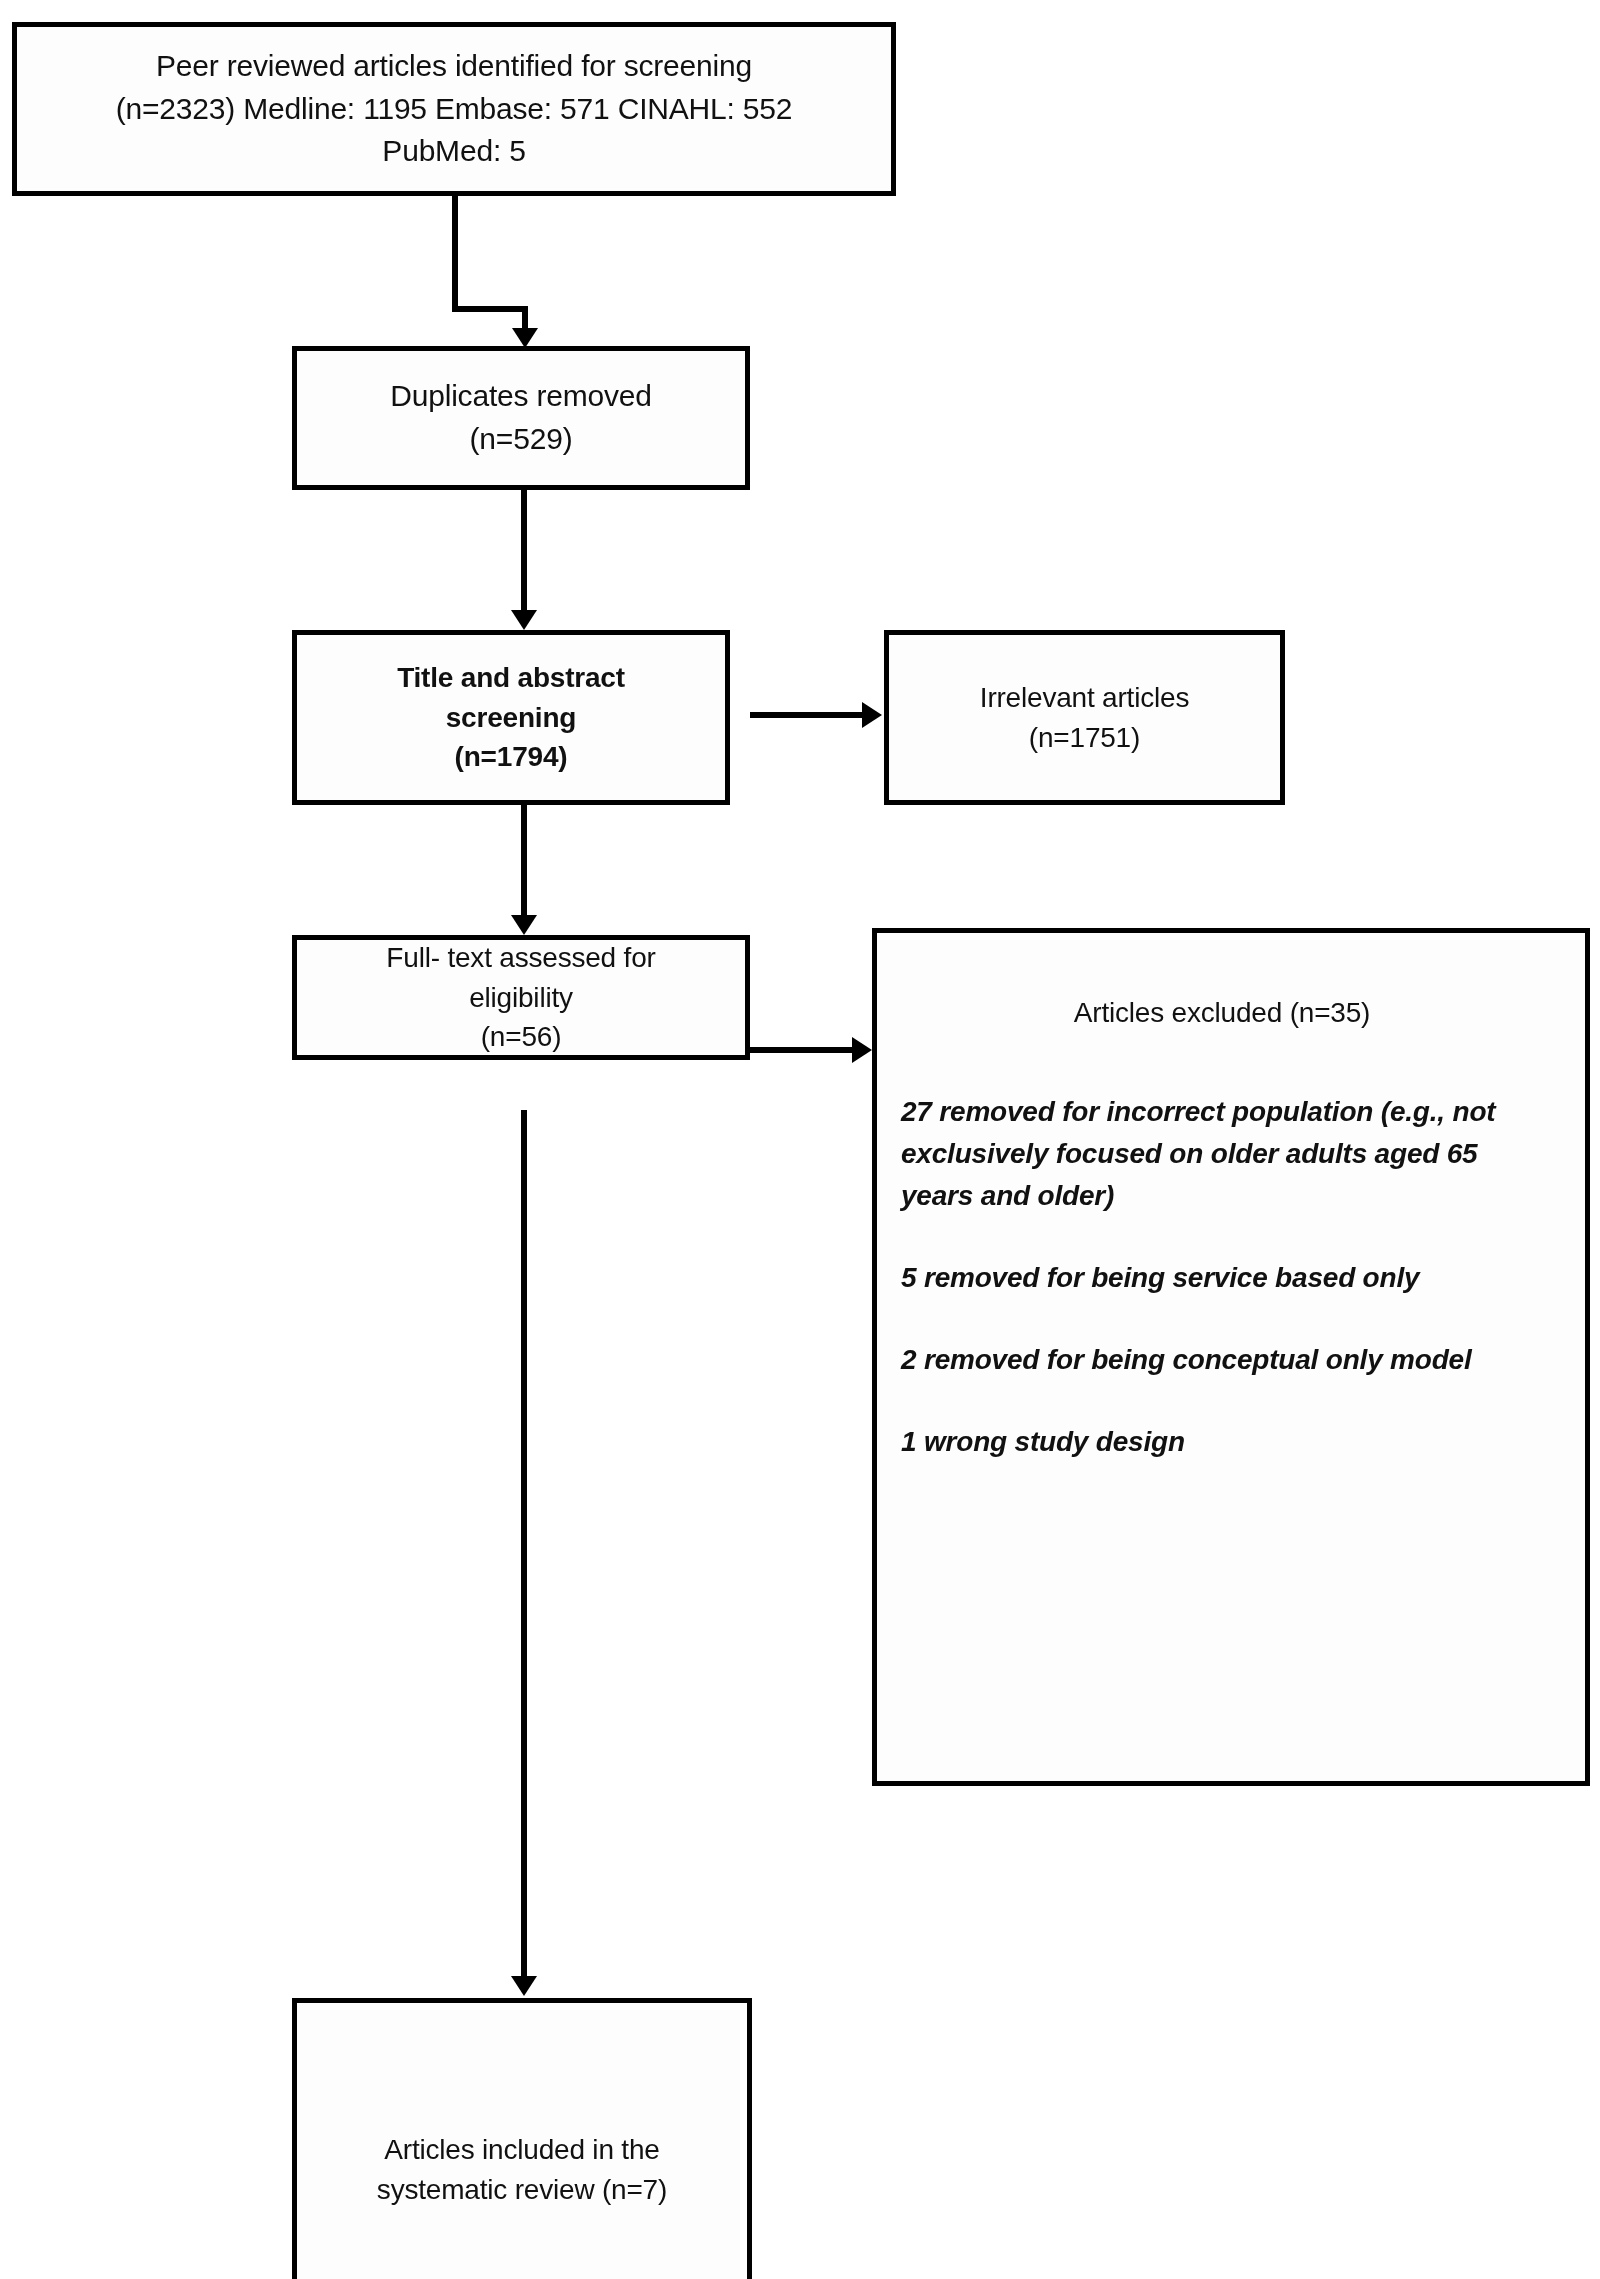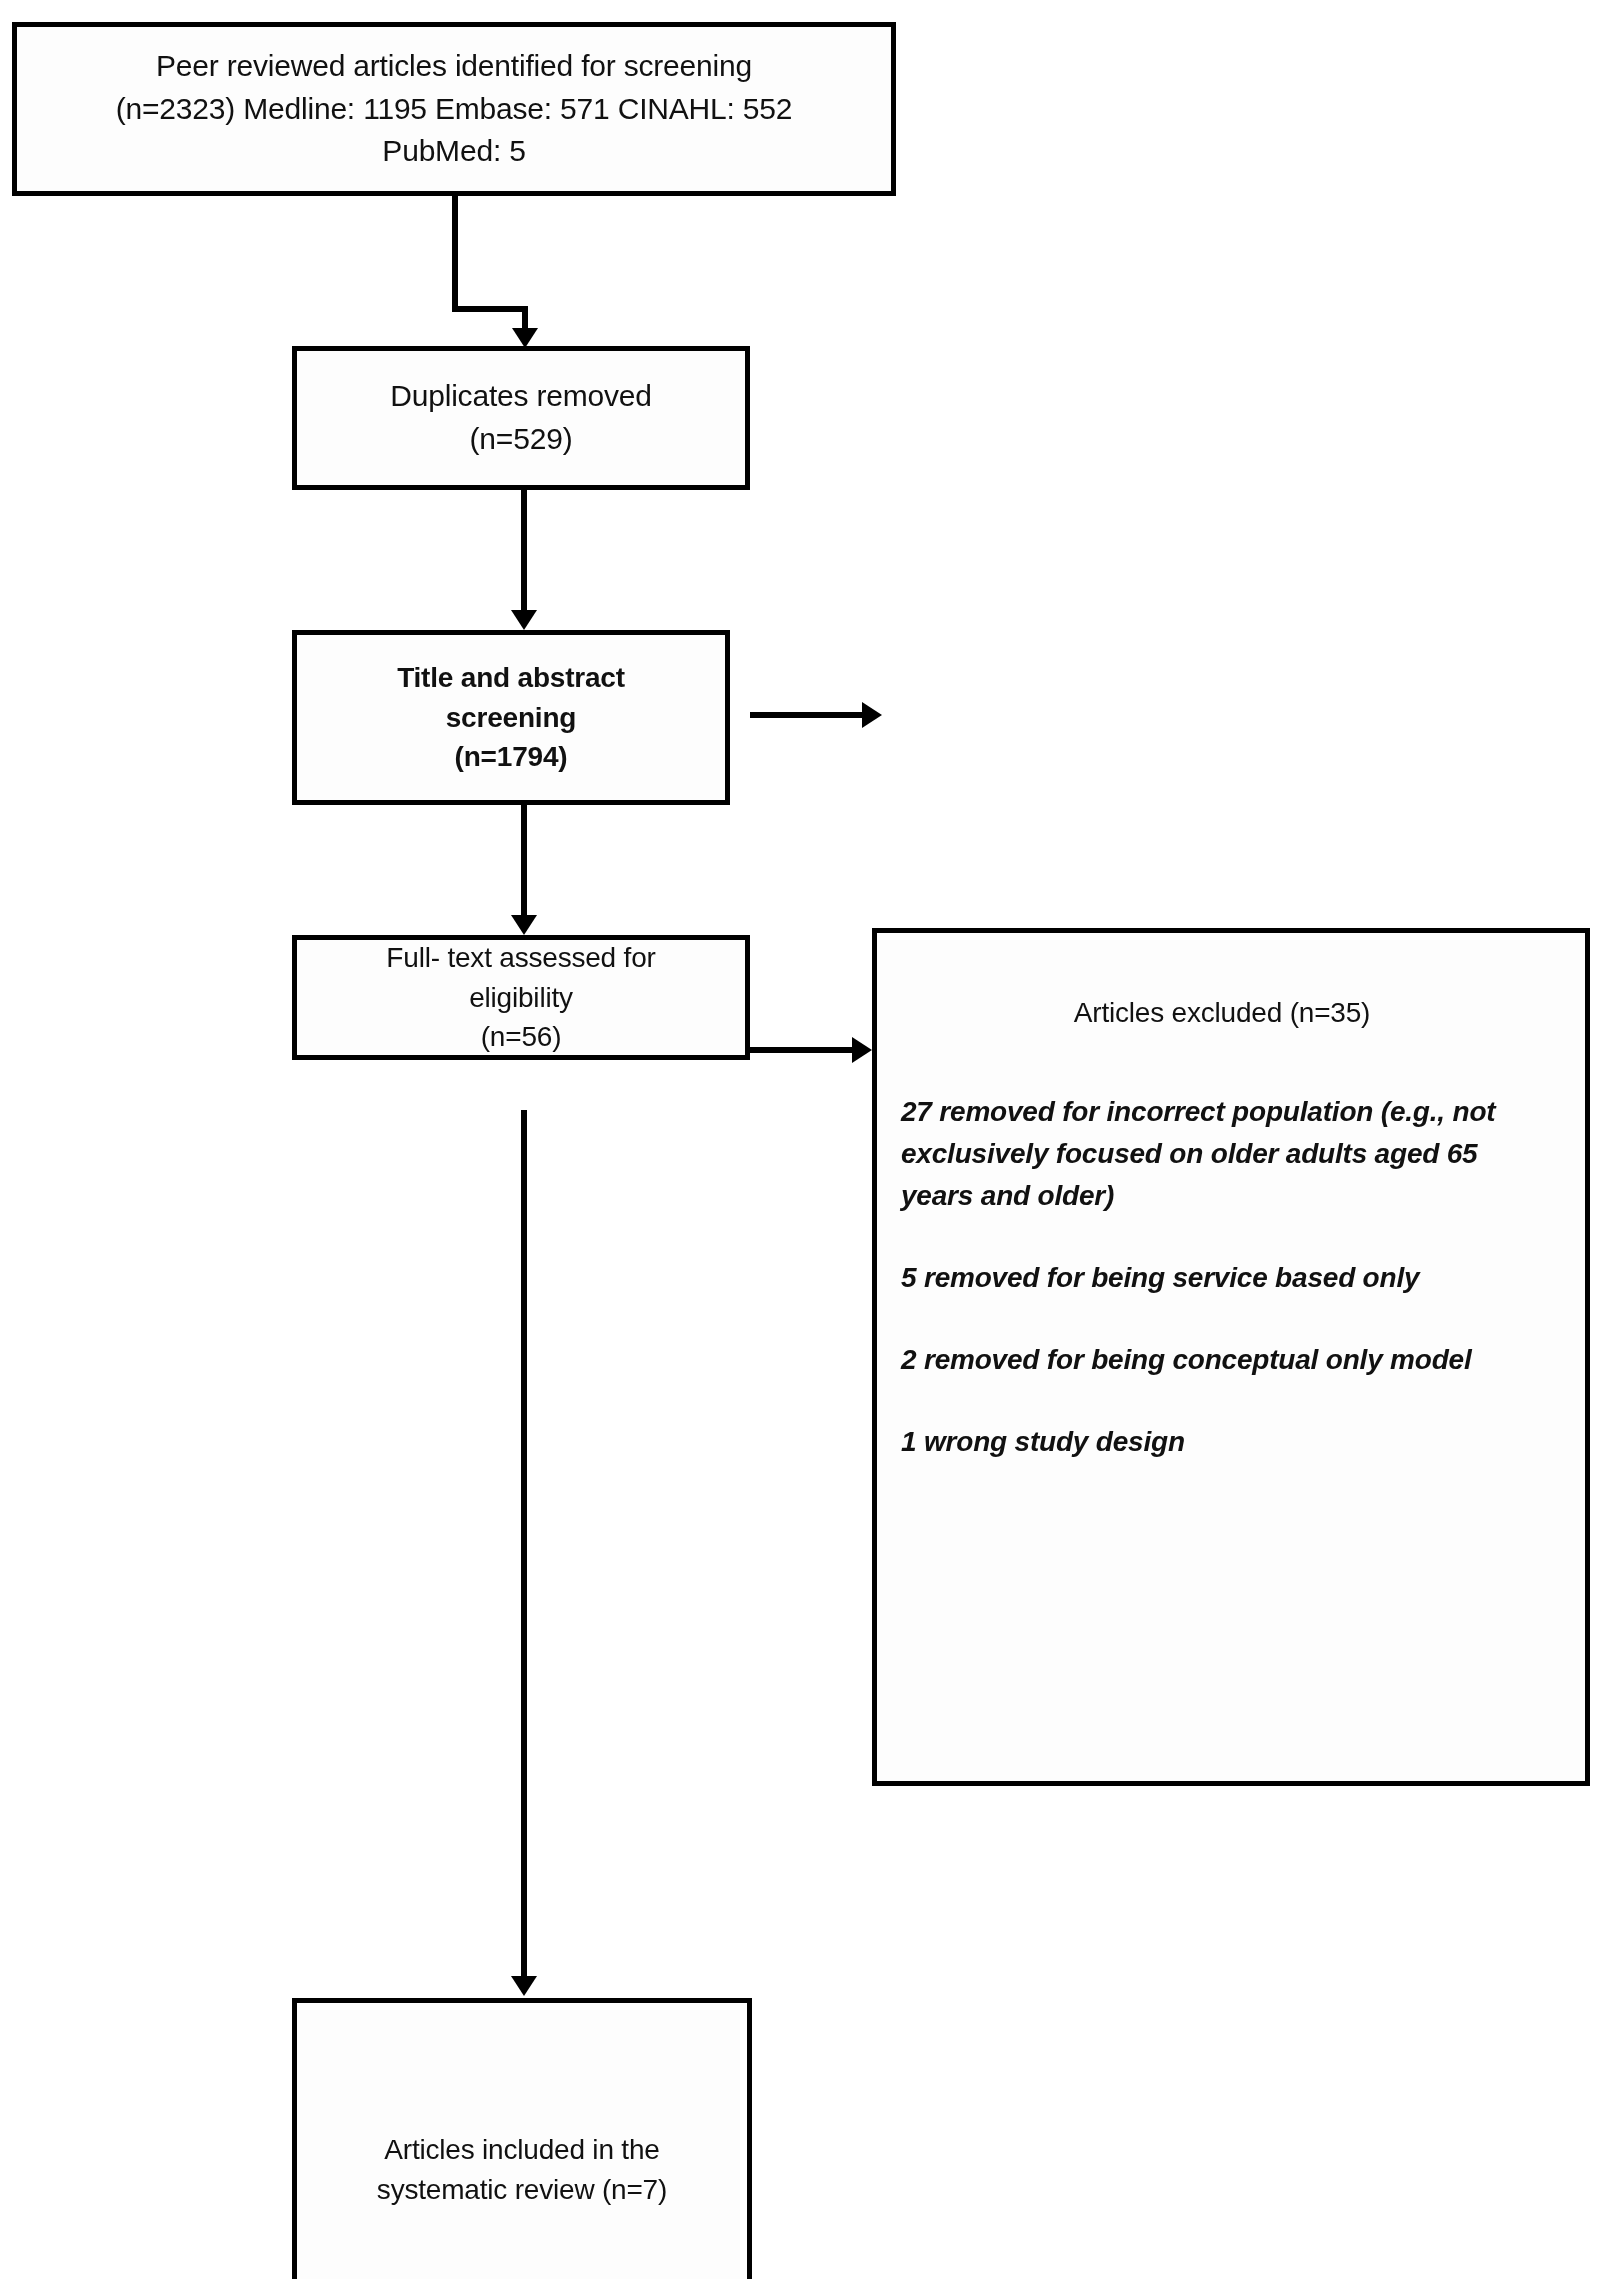--- a/index.html
+++ b/index.html
@@ -131,20 +131,24 @@
 
   <div class="node" id="node-screening">
     <span class="line">Title and abstract</span>
     <span class="line">screening</span>
     <span class="line">(n=1794)</span>
   </div>
 
   <div class="conn hline" style="left:750px; top:712px; width:116px;"></div>
   <div class="arrow-right" style="left:862px; top:702px;"></div>
 
+  <div class="node" id="node-irrelevant">
+    <span class="line">Irrelevant articles</span>
+    <span class="line">(n=1751)</span>
+  </div>
 
   <div class="conn vline" style="left:521px; top:805px; height:112px;"></div>
   <div class="arrow-down" style="left:511px; top:915px;"></div>
 
   <div class="node" id="node-fulltext">
     <span class="line">Full- text assessed for</span>
     <span class="line">eligibility</span>
     <span class="line">(n=56)</span>
   </div>
 

